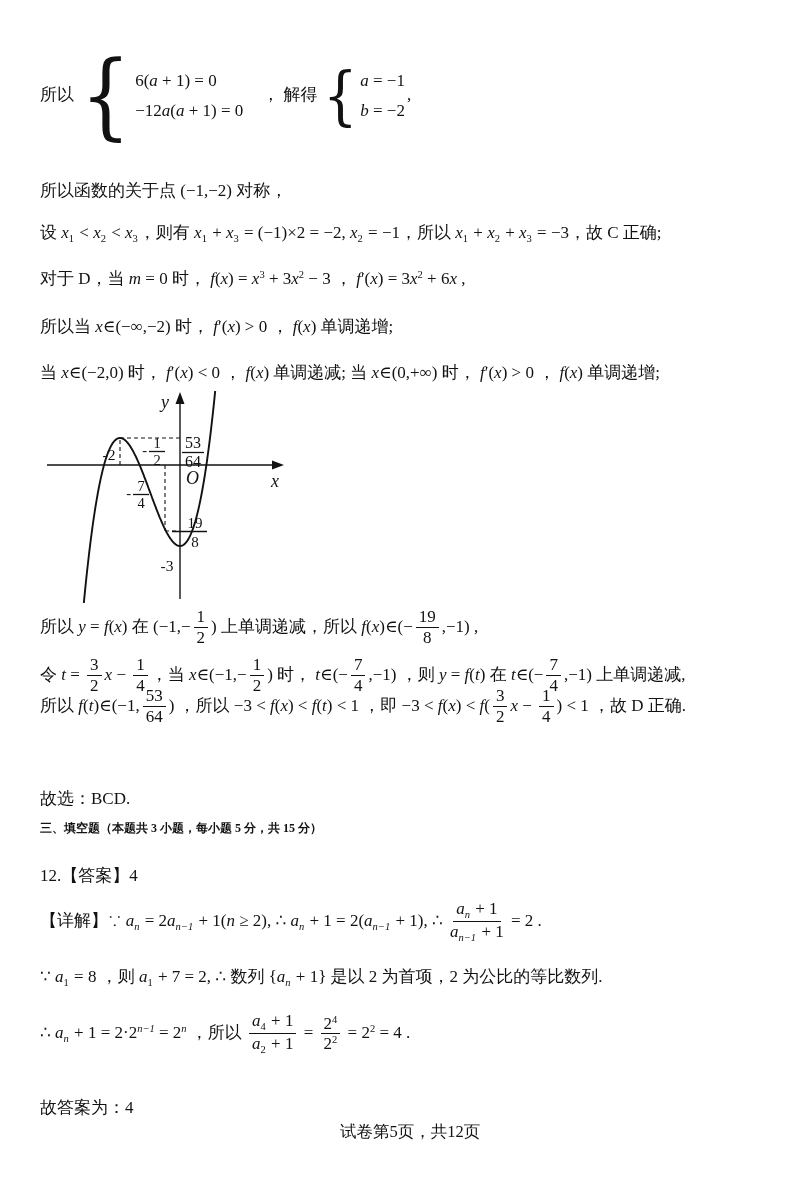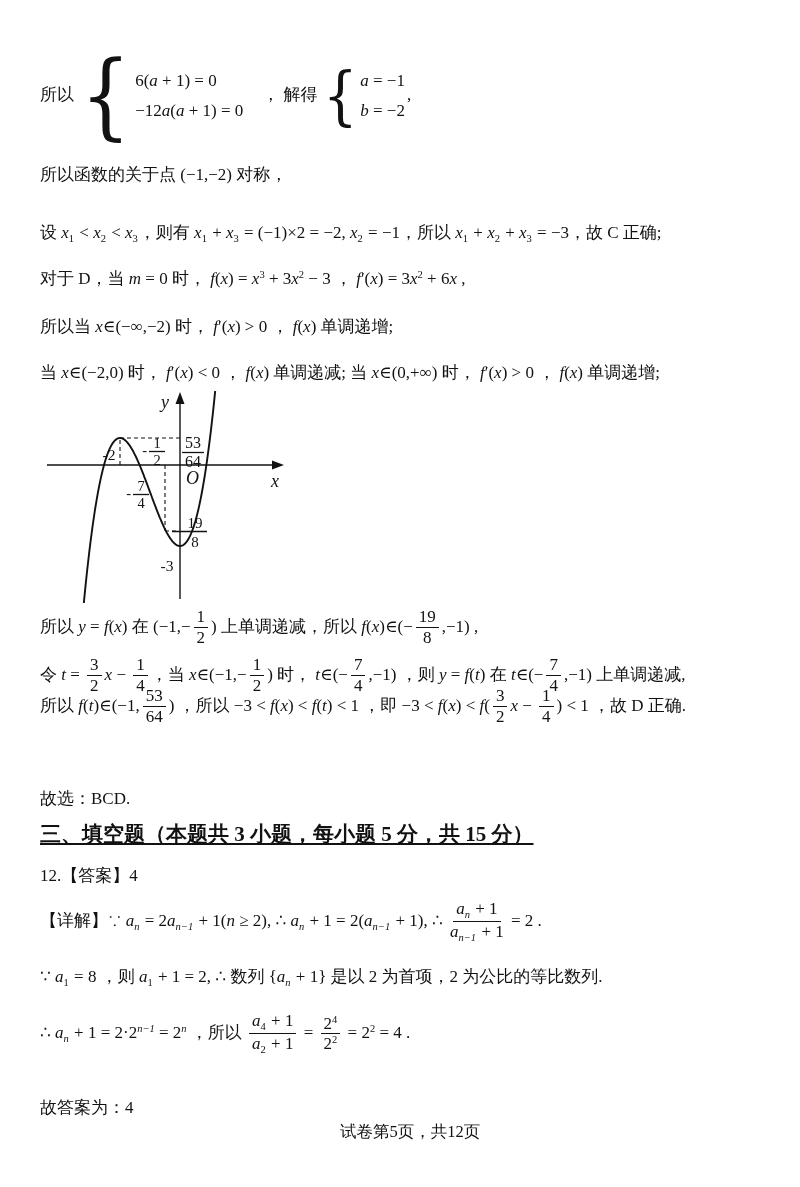--- a/index.html
+++ b/index.html
@@ -20,21 +20,21 @@
   .frac {
     display:inline-flex; flex-direction:column; align-items:center;
     vertical-align:middle; line-height:1.15; margin:0 3px; position:relative; top:-1px;
   }
   .frac .fnum { border-bottom:1.3px solid #121212; padding:0 3px 0px; }
   .frac .fden { padding-top:0px; }
   .casegrp { display:inline-flex; align-items:center; vertical-align:middle; margin:0 2px; }
   .brace { line-height:0; font-weight:300; font-family:"DejaVu Serif",serif; transform:scaleX(0.85); }
   .rows { display:inline-flex; flex-direction:column; }
   .rows .row { line-height:1.75; }
-  .heading { font-weight:bold; font-size:21px;text-decoration:underline; }
+  .heading { font-weight:bold; font-size:12px; }
   #figure { position:absolute; left:45px; top:391px; }
   #figure svg { display:block; }
   .axis { stroke:#121212; stroke-width:1.4; }
   .curve { stroke:#121212; stroke-width:1.9; fill:none; stroke-linejoin:round; }
   .dash { stroke:#121212; stroke-width:1.1; stroke-dasharray:4 3; }
   .fbar { stroke:#121212; stroke-width:1.3; }
   .glabel { font-family:"Liberation Serif","DejaVu Serif",serif; fill:#121212; }
   .gi { font-style:italic; }
   #footer {
     position:absolute; top:1121px; left:0; width:800px;
@@ -50,21 +50,21 @@
         <span class="row"><span>6(</span><span class="it">a</span><span> + 1) = 0</span></span>
         <span class="row"><span>−12</span><span class="it">a</span><span>(</span><span class="it">a</span><span> + 1) = 0</span></span>
       </span>
     </span><span>　，  解得</span><span class="casegrp">
       <span class="brace" style="font-size: 64px;">{</span>
       <span class="rows">
         <span class="row"><span class="it">a</span><span> = −1</span></span>
         <span class="row"><span class="it">b</span><span> = −2</span></span>
       </span>
     </span><span>,</span></p>
-<p class="line" style="top:164px"><span>所以函数的关于点 (−1,−2) 对称，</span></p>
+<p class="line" style="top:180px"><span>所以函数的关于点 (−1,−2) 对称，</span></p>
 <p class="line" style="top:222px"><span>设 </span><span class="it">x</span><span class="sb" style="font-style: normal;">1</span><span> &lt; </span><span class="it">x</span><span class="sb" style="font-style: normal;">2</span><span> &lt; </span><span class="it">x</span><span class="sb" style="font-style: normal;">3</span><span>，则有 </span><span class="it">x</span><span class="sb" style="font-style: normal;">1</span><span> + </span><span class="it">x</span><span class="sb" style="font-style: normal;">3</span><span> = (−1)×2 = −2, </span><span class="it">x</span><span class="sb" style="font-style: normal;">2</span><span> = −1，所以 </span><span class="it">x</span><span class="sb" style="font-style: normal;">1</span><span> + </span><span class="it">x</span><span class="sb" style="font-style: normal;">2</span><span> + </span><span class="it">x</span><span class="sb" style="font-style: normal;">3</span><span> = −3，故 C 正确;</span></p>
 <p class="line" style="top:268px"><span>对于 D，当 </span><span class="it">m</span><span> = 0 时， </span><span class="it">f</span><span>(</span><span class="it">x</span><span>) = </span><span class="it">x</span><span class="sp">3</span><span> + 3</span><span class="it">x</span><span class="sp">2</span><span> − 3 ， </span><span class="it">f</span><span>′(</span><span class="it">x</span><span>) = 3</span><span class="it">x</span><span class="sp">2</span><span> + 6</span><span class="it">x</span><span> ,</span></p>
 <p class="line" style="top:316px"><span>所以当 </span><span class="it">x</span><span>∈(−∞,−2) 时， </span><span class="it">f</span><span>′(</span><span class="it">x</span><span>) &gt; 0 ， </span><span class="it">f</span><span>(</span><span class="it">x</span><span>) 单调递增;</span></p>
 <p class="line" style="top:362px"><span>当 </span><span class="it">x</span><span>∈(−2,0) 时， </span><span class="it">f</span><span>′(</span><span class="it">x</span><span>) &lt; 0 ， </span><span class="it">f</span><span>(</span><span class="it">x</span><span>) 单调递减; 当 </span><span class="it">x</span><span>∈(0,+∞) 时， </span><span class="it">f</span><span>′(</span><span class="it">x</span><span>) &gt; 0 ， </span><span class="it">f</span><span>(</span><span class="it">x</span><span>) 单调递增;</span></p>
 
 <div id="figure">
   <svg width="240" height="212" viewBox="0 0 240 212">
 
     <line class="axis" x1="2" y1="74" x2="229" y2="74"></line>
     <polygon points="239,74 227,69.5 227,78.5" fill="#121212"></polygon>
@@ -138,21 +138,21 @@
       <span class="fnum">1</span>
       <span class="fden">4</span>
     </span><span>) &lt; 1 ，故 D 正确.</span></p>
 <p class="line" style="top:788px"><span>故选：BCD.</span></p>
 <p class="line heading" style="top:821px"><span>三、填空题（本题共 3 小题，每小题 5 分，共 15 分）</span></p>
 <p class="line" style="top:865px"><span>12.【答案】4</span></p>
 <p class="line" style="top:900px"><span>【详解】∵ </span><span class="it">a</span><span class="sb">n</span><span> = 2</span><span class="it">a</span><span class="sb">n−1</span><span> + 1(</span><span class="it">n</span><span> ≥ 2), ∴ </span><span class="it">a</span><span class="sb">n</span><span> + 1 = 2(</span><span class="it">a</span><span class="sb">n−1</span><span> + 1), ∴ </span><span class="frac">
       <span class="fnum"><span class="it">a</span><span class="sb">n</span><span> + 1</span></span>
       <span class="fden"><span class="it">a</span><span class="sb">n−1</span><span> + 1</span></span>
     </span><span> = 2 .</span></p>
-<p class="line" style="top:966px"><span>∵ </span><span class="it">a</span><span class="sb" style="font-style: normal;">1</span><span> = 8 ，则 </span><span class="it">a</span><span class="sb" style="font-style: normal;">1</span><span> + 1 = 2, ∴ 数列 {</span><span class="it">a</span><span class="sb">n</span><span> + 1} 是以 2 为首项，2 为公比的等比数列.</span></p>
+<p class="line" style="top:966px"><span>∵ </span><span class="it">a</span><span class="sb" style="font-style: normal;">1</span><span> = 8 ，则 </span><span class="it">a</span><span class="sb" style="font-style: normal;">1</span><span> + 7 = 2, ∴ 数列 {</span><span class="it">a</span><span class="sb">n</span><span> + 1} 是以 2 为首项，2 为公比的等比数列.</span></p>
 <p class="line" style="top:1012px"><span>∴ </span><span class="it">a</span><span class="sb">n</span><span> + 1 = 2·2</span><span class="sp it">n−1</span><span> = 2</span><span class="sp it">n</span><span> ，所以 </span><span class="frac">
       <span class="fnum"><span class="it">a</span><span class="sb" style="font-style: normal;">4</span><span> + 1</span></span>
       <span class="fden"><span class="it">a</span><span class="sb" style="font-style: normal;">2</span><span> + 1</span></span>
     </span><span> = </span><span class="frac">
       <span class="fnum"><span>2</span><span class="sp">4</span></span>
       <span class="fden"><span>2</span><span class="sp">2</span></span>
     </span><span> = 2</span><span class="sp">2</span><span> = 4 .</span></p>
 <p class="line" style="top:1097px"><span>故答案为：4</span></p>
 
 <div id="footer">试卷第5页，共12页</div>

